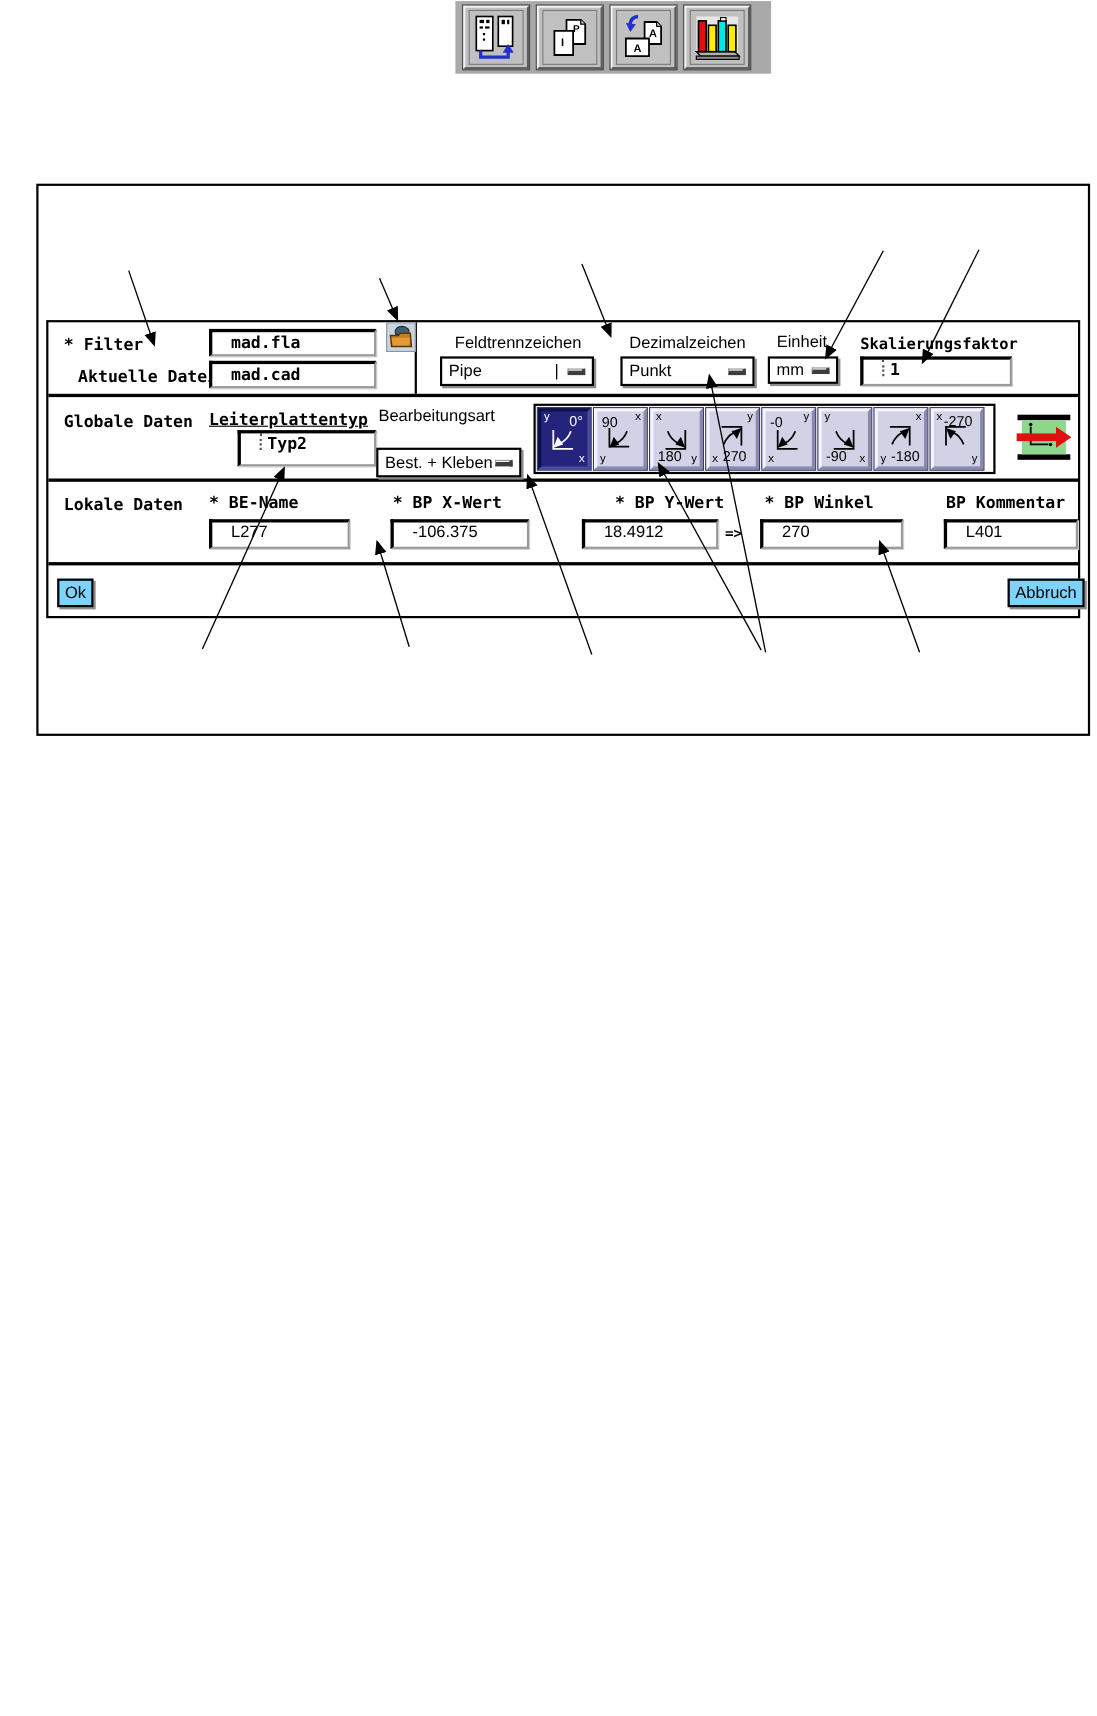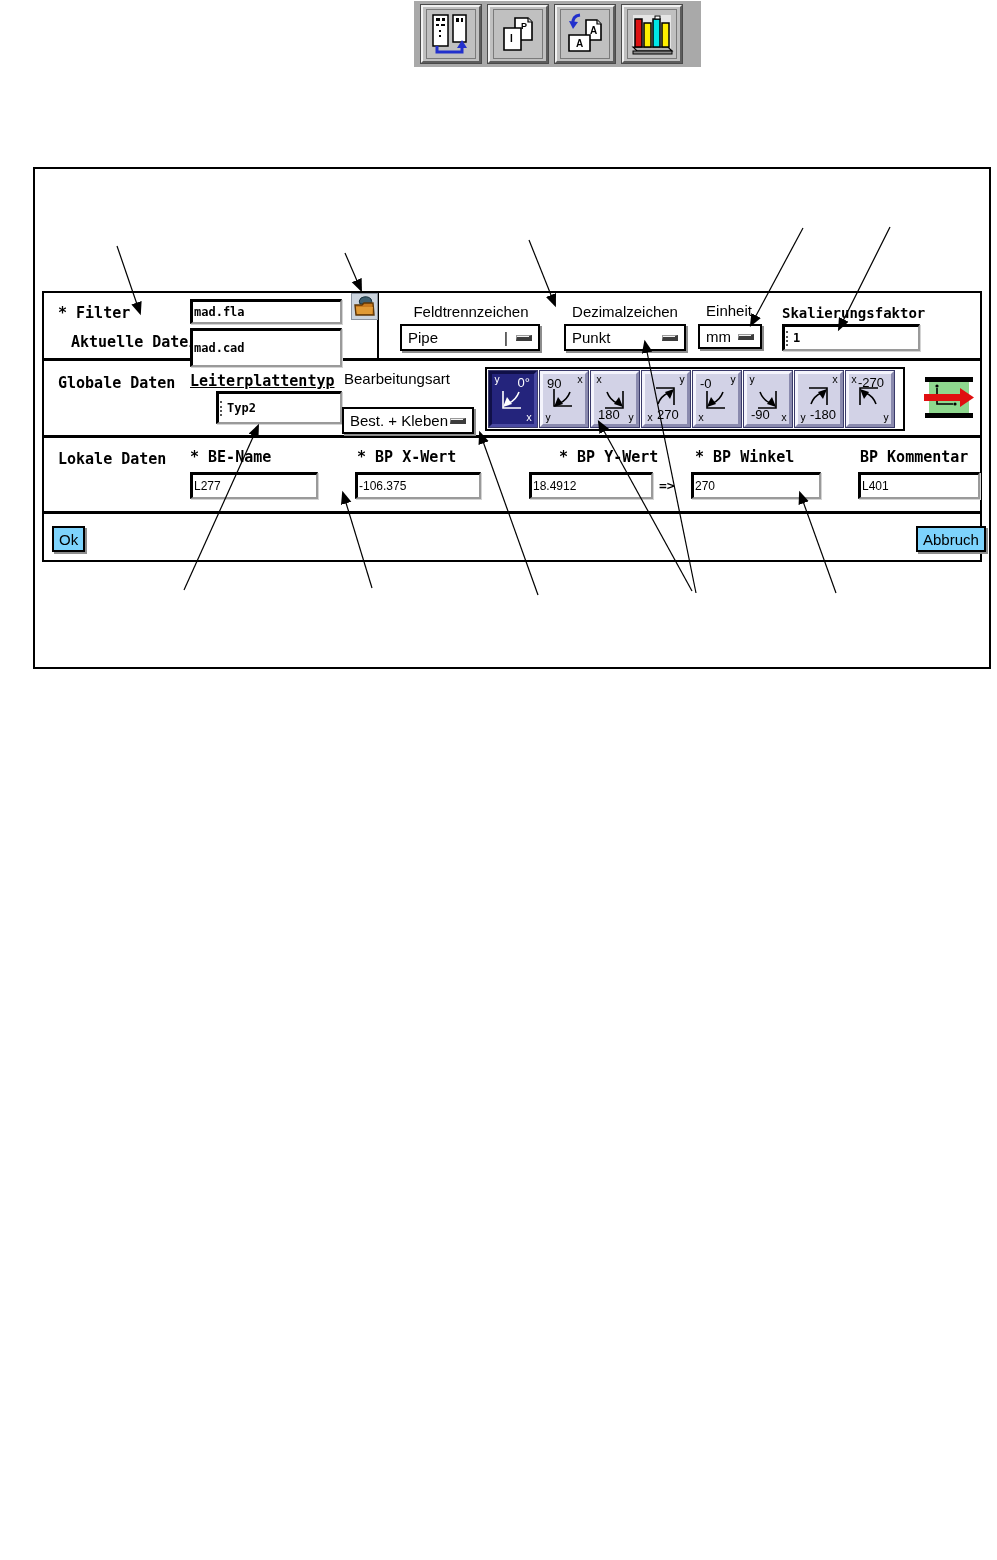--- a/index.html
+++ b/index.html
@@ -26,21 +26,21 @@
   #dialog{position:absolute;left:42px;top:291px;width:940px;height:271px;
           border:2px solid #000;box-sizing:border-box;background:#fff;}
   .hsep{position:absolute;left:0;width:100%;height:3px;background:#000;}
   .vsep{position:absolute;width:2px;background:#000;}
 
   .lbl{position:absolute;font-size:15px;white-space:nowrap;}
   .textbox{position:absolute;background:#fff;box-sizing:border-box;
            border-top:3px solid #000;border-left:3px solid #000;
            border-bottom:2px solid #9a9a9a;border-right:2px solid #9a9a9a;
            box-shadow:1px 1px 0 #d4d4d4;
-           display:flex;align-items:center;padding-left:1px;font-size:12px;cursor:text;}
+           display:flex;align-items:flex-start;padding-left:17px;font-size:15px;cursor:text;}
   .caret{display:inline-block;width:3px;height:15px;border-left:2px dotted #555;margin-right:2px;}
 
   .optmenu{position:absolute;background:#fff;box-sizing:border-box;border:2px solid #000;
            box-shadow:2px 2px 0 #8d8d8d;display:flex;align-items:center;
            padding:0 6px;font-size:15px;cursor:pointer;}
   .optind{width:16px;height:6px;background:#f2f2f2;box-sizing:border-box;
           border-top:1px solid #9a9a9a;border-left:1px solid #9a9a9a;
           border-right:3px solid #3c3c3c;border-bottom:4px solid #3c3c3c;margin-left:auto;}
 
   .push-btn{position:absolute;background:#7dd3fc;border:2px solid #000;box-shadow:2px 2px 0 #8d8d8d;
@@ -154,21 +154,21 @@
     <div style="position:absolute;left:307px;top:0px;width:27px;height:27px;background:#ccd4de;border:1px solid #8a93a0;box-sizing:border-box;cursor:pointer;">
       <span>
         <svg width="25" height="25" viewBox="0 0 25 25">
           <path d="M9,4 Q15,1 19,5 Q21,8 18,10 L8,10 Q6,7 9,4 z" fill="#3e5f70" stroke="#16303c" stroke-width="1"></path>
           <path d="M3,11 L10,11 L12,9 L21,9 L22,21 L4,21 z" fill="#c87a1e" stroke="#5e3606" stroke-width="1.4"></path>
           <path d="M4,13 L21,13 L20,20 L5,20 z" fill="#e09a36"></path>
         </svg>
       </span>
     </div>
     <div class="lbl mono" style="left:27px;top:40px;">Aktuelle Datei</div>
-    <div class="textbox mono" style="left:146px;top:35px;width:152px;height:39px;">
+    <div class="textbox mono" style="left:146px;top:35px;width:152px;height:25px;">
       <span>mad.cad</span>
     </div>
 
     <div class="lbl sans" style="left:356px;top:10px;width:142px;text-align:center;">Feldtrennzeichen</div>
     <div class="optmenu" style="left:356px;top:31px;width:140px;height:27px;text-align:right;">
       <span>Pipe</span>
       <span style="margin-left:auto;margin-right:8px;">|</span>
       <span class="optind" style="margin-left:0;"></span>
     </div>
 

